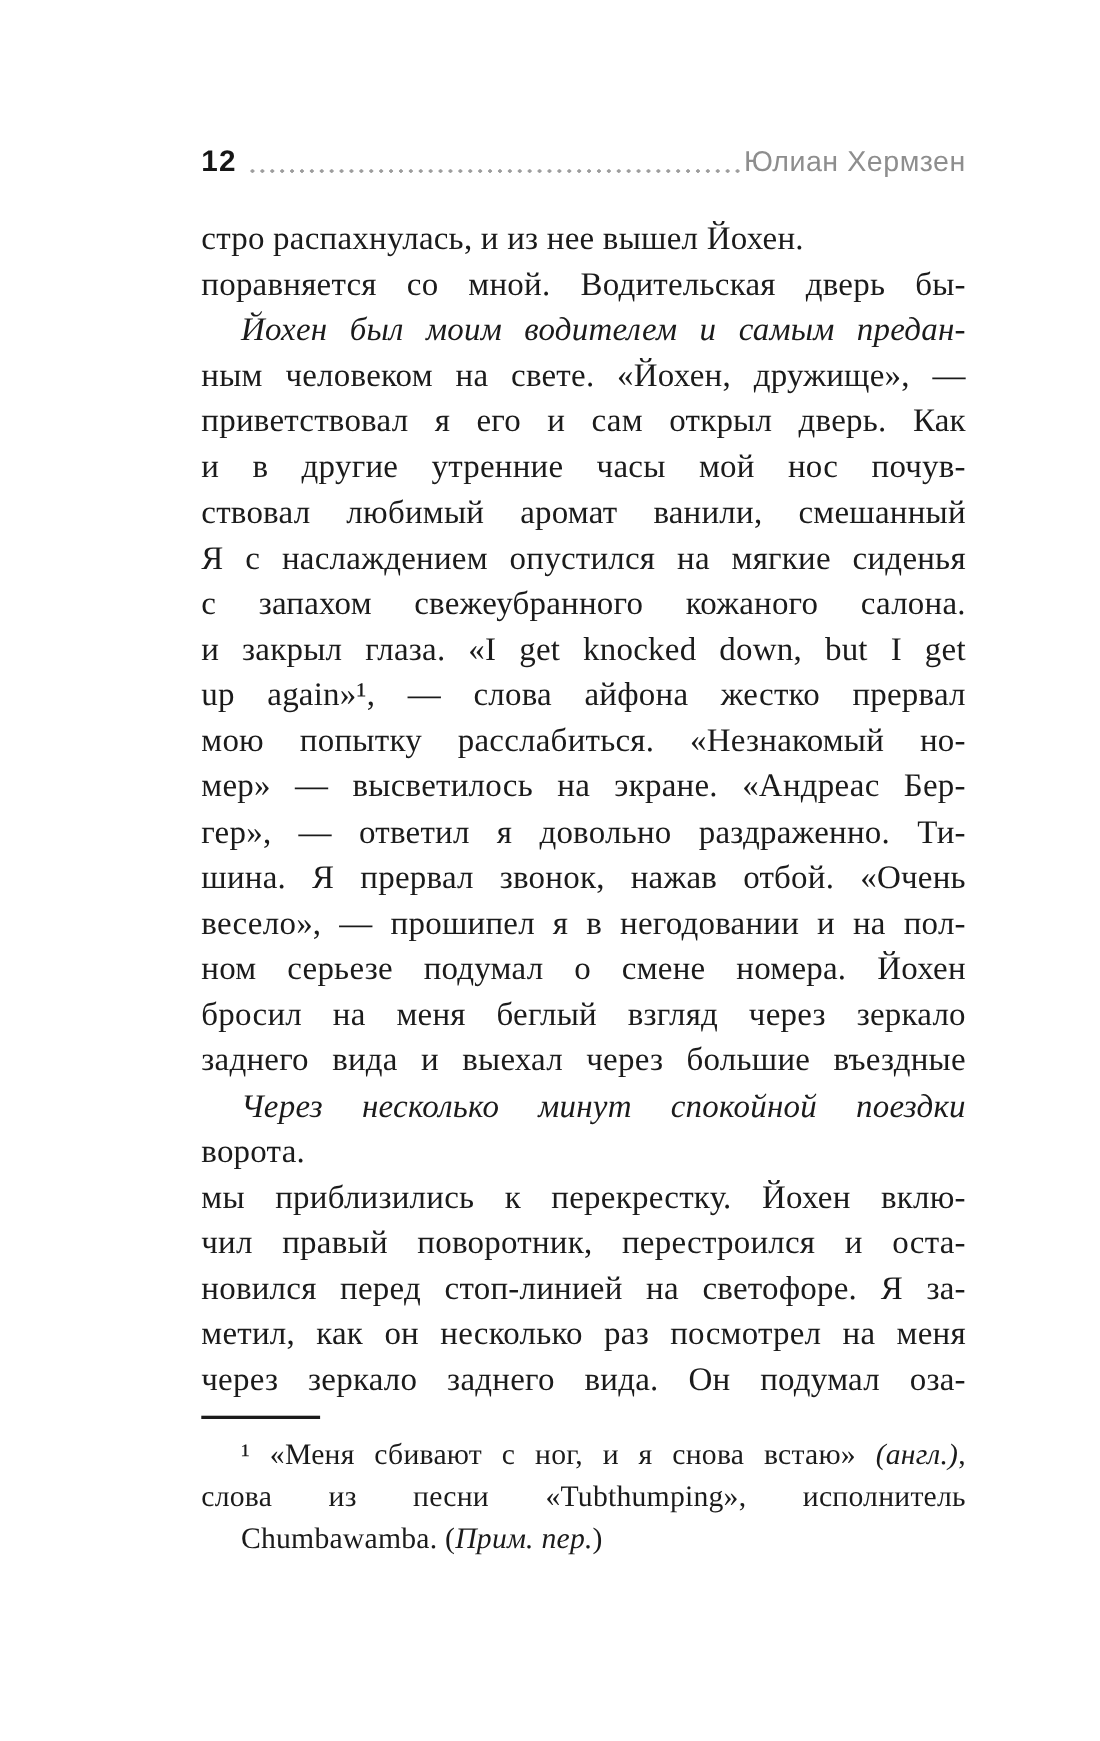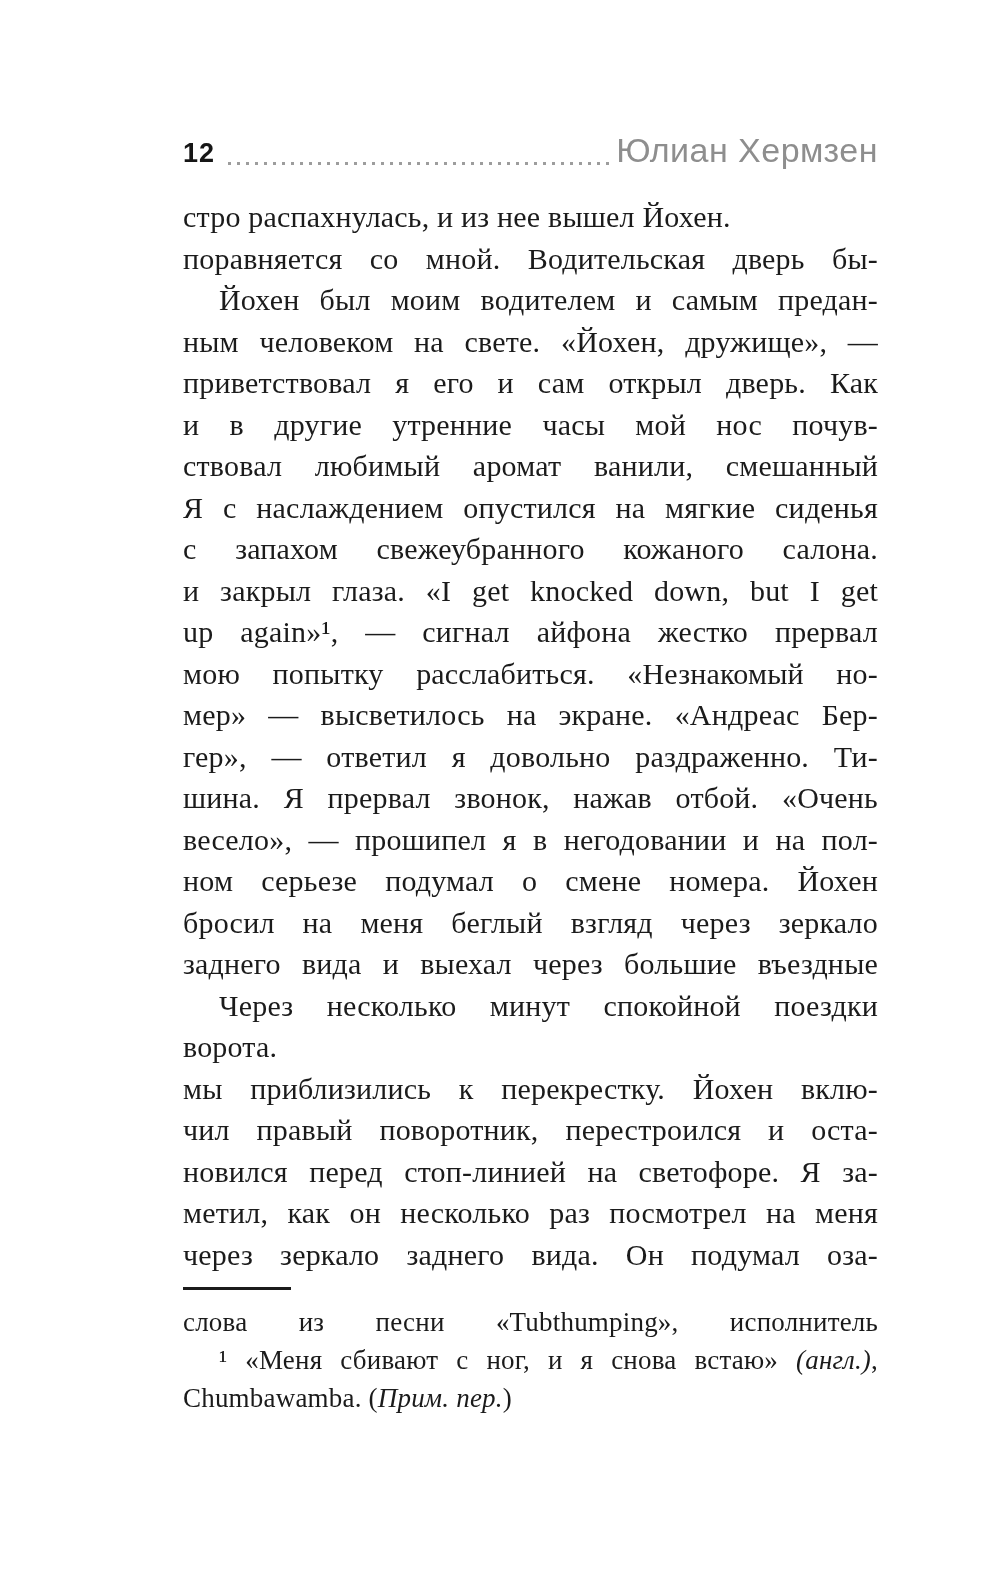--- a/index.html
+++ b/index.html
@@ -35,21 +35,21 @@
     flex: 1;
     height: 5px;
     align-self: flex-end;
     margin: 0 2px 4px 10px;
     background-image: radial-gradient(circle, #9d9d9d 1.5px, rgba(0,0,0,0) 1.6px);
     background-size: 9px 5px;
     background-repeat: repeat-x;
     background-position: left center;
   }
   .author {
-    font-size: 34px;
+    font-size: 26px;
     font-weight: normal;
     color: #8e8e8e;
     letter-spacing: 0.5px;
     white-space: nowrap;
   }
   
   .body-text {
     position: absolute;
     left: 183px;
     width: 695px;
@@ -61,20 +61,21 @@
   }
   .ln {
     text-align: justify;
     text-align-last: justify;
   }
   .ln.pend {
     text-align-last: left;
   }
   .ln.pstart {
     text-indent: 36px;
+    font-style: italic;
   }
   
   .footnote {
     position: absolute;
     left: 183px;
     width: 695px;
     top: 1287px;
     font-size: 27px;
     line-height: 38px;
     color: #1b1b1b;
@@ -88,20 +89,21 @@
   }
   .fn-line {
     text-align: justify;
     text-align-last: justify;
   }
   .fn-line.fstart {
     text-indent: 36px;
   }
   .fn-line.last {
     text-align-last: left;
+    margin-left: 36px;
   }
   .it {
     font-style: italic;
   }
 </style>
 </head>
 <body>
 
 <div class="page">
 
@@ -115,38 +117,38 @@
     <div class="ln pend">стро распахнулась, и из нее вышел Йохен.</div>
     <div class="ln">поравняется со мной. Водительская дверь бы-</div>
     <div class="ln pstart">Йохен был моим водителем и самым предан-</div>
     <div class="ln">ным человеком на свете. «Йохен, дружище», —</div>
     <div class="ln">приветствовал я его и сам открыл дверь. Как</div>
     <div class="ln">и в другие утренние часы мой нос почув-</div>
     <div class="ln">ствовал любимый аромат ванили, смешанный</div>
     <div class="ln">Я с наслаждением опустился на мягкие сиденья</div>
     <div class="ln">с запахом свежеубранного кожаного салона.</div>
     <div class="ln">и закрыл глаза. «I get knocked down, but I get</div>
-    <div class="ln">up again»¹, — сигнал айфона жестко прервал</div>
+    <div class="ln">up again»¹, — слова айфона жестко прервал</div>
     <div class="ln">мою попытку расслабиться. «Незнакомый но-</div>
     <div class="ln">мер» — высветилось на экране. «Андреас Бер-</div>
     <div class="ln">гер», — ответил я довольно раздраженно. Ти-</div>
     <div class="ln">шина. Я прервал звонок, нажав отбой. «Очень</div>
     <div class="ln">весело», — прошипел я в негодовании и на пол-</div>
     <div class="ln">ном серьезе подумал о смене номера. Йохен</div>
     <div class="ln">бросил на меня беглый взгляд через зеркало</div>
     <div class="ln">заднего вида и выехал через большие въездные</div>
     <div class="ln pstart">Через несколько минут спокойной поездки</div>
     <div class="ln pend">ворота.</div>
     <div class="ln">мы приблизились к перекрестку. Йохен вклю-</div>
     <div class="ln">чил правый поворотник, перестроился и оста-</div>
     <div class="ln">новился перед стоп-линией на светофоре. Я за-</div>
     <div class="ln">метил, как он несколько раз посмотрел на меня</div>
     <div class="ln">через зеркало заднего вида. Он подумал оза-</div>
   </main>
 
   <footer class="footnote">
     <div class="fn-rule"></div>
+    <div class="fn-line fstart"><span>¹ «Меня сбивают с ног, и я снова встаю» </span><span class="it">(англ.)</span><span>,</span></div>
     <div class="fn-line">слова из песни «Tubthumping», исполнитель</div>
-    <div class="fn-line fstart"><span>¹ «Меня сбивают с ног, и я снова встаю» </span><span class="it">(англ.)</span><span>,</span></div>
     <div class="fn-line last"><span>Chumbawamba. (</span><span class="it">Прим. пер.</span><span>)</span></div>
   </footer>
 
 </div>
 
 </body></html>

